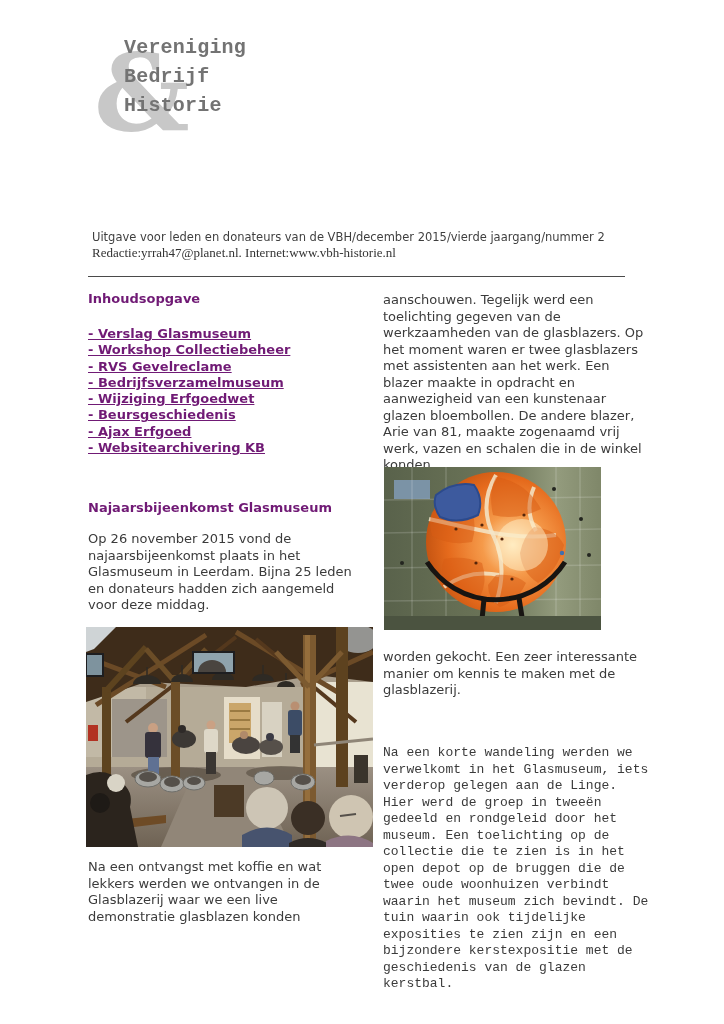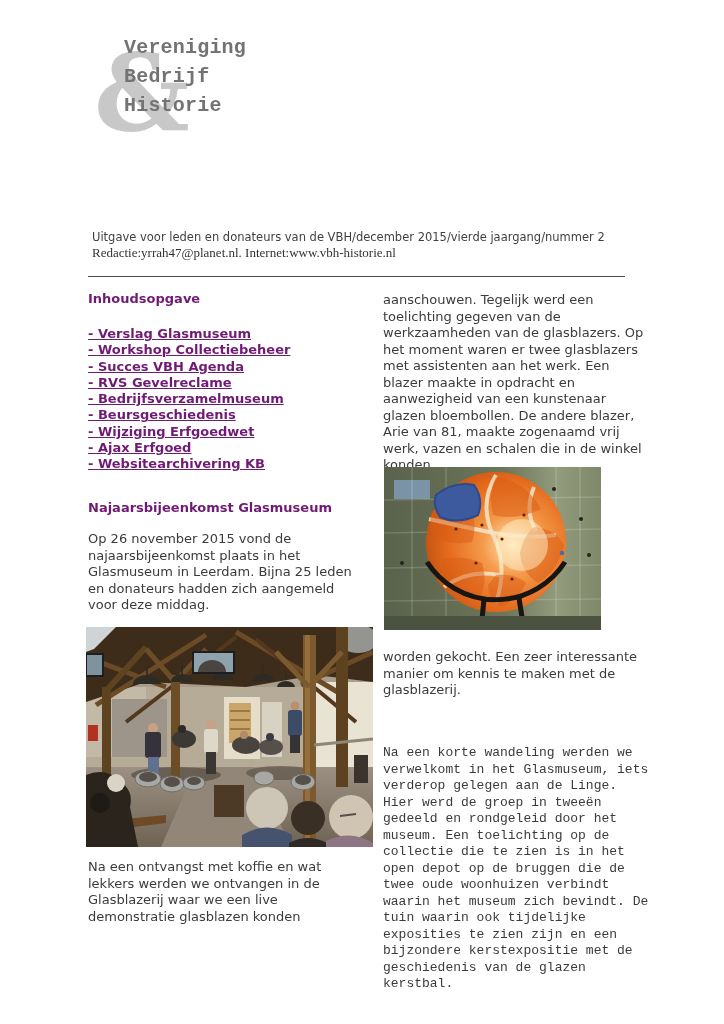--- a/index.html
+++ b/index.html
@@ -58,25 +58,24 @@
   <div class="issue-info">
     <div class="issue-line1">Uitgave voor leden en donateurs van de VBH/december 2015/vierde jaargang/nummer 2</div>
     <div class="issue-line2">Redactie:yrrah47@planet.nl. Internet:www.vbh-historie.nl</div>
   </div>
   <div class="rule"></div>
 
   <div class="toc-heading btxt bold">Inhoudsopgave</div>
   <div class="toc-list btxt bold">
     <div>- Verslag Glasmuseum</div>
     <div>- Workshop Collectiebeheer</div>
-    <div>- Succes VBH Agenda</div>
     <div>- RVS Gevelreclame</div>
     <div>- Bedrijfsverzamelmuseum</div>
+    <div>- Wijziging Erfgoedwet</div>
     <div>- Beursgeschiedenis</div>
-    <div>- Wijziging Erfgoedwet</div>
     <div>- Ajax Erfgoed</div>
     <div>- Websitearchivering KB</div>
   </div>
 
   <div class="article-heading btxt bold">Najaarsbijeenkomst Glasmuseum</div>
   <div class="left-para-1 btxt">Op 26 november 2015 vond de najaarsbijeenkomst plaats in het Glasmuseum in Leerdam. Bijna 25 leden en donateurs hadden zich aangemeld voor deze middag.</div>
 
   <div class="photo photo-workshop">
     <svg viewBox="0 0 287 220" preserveAspectRatio="none">
       <defs>

